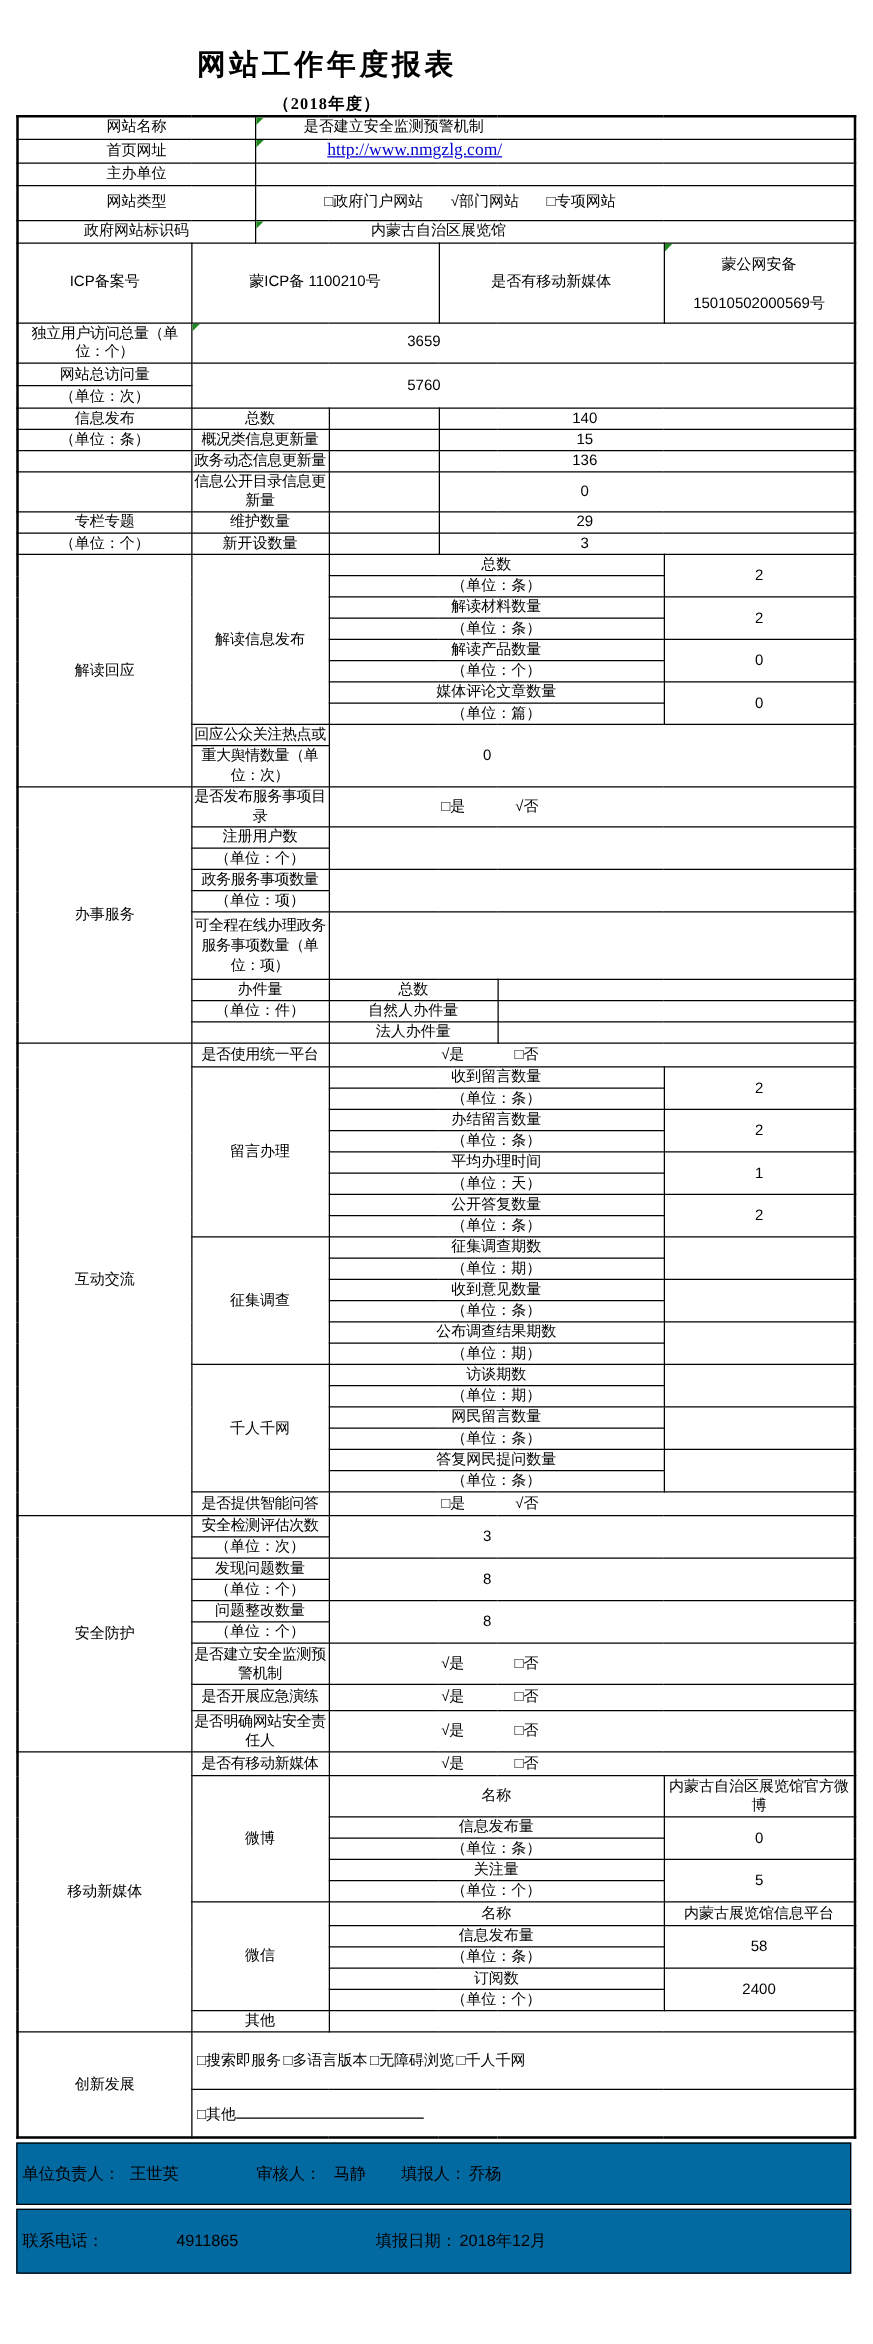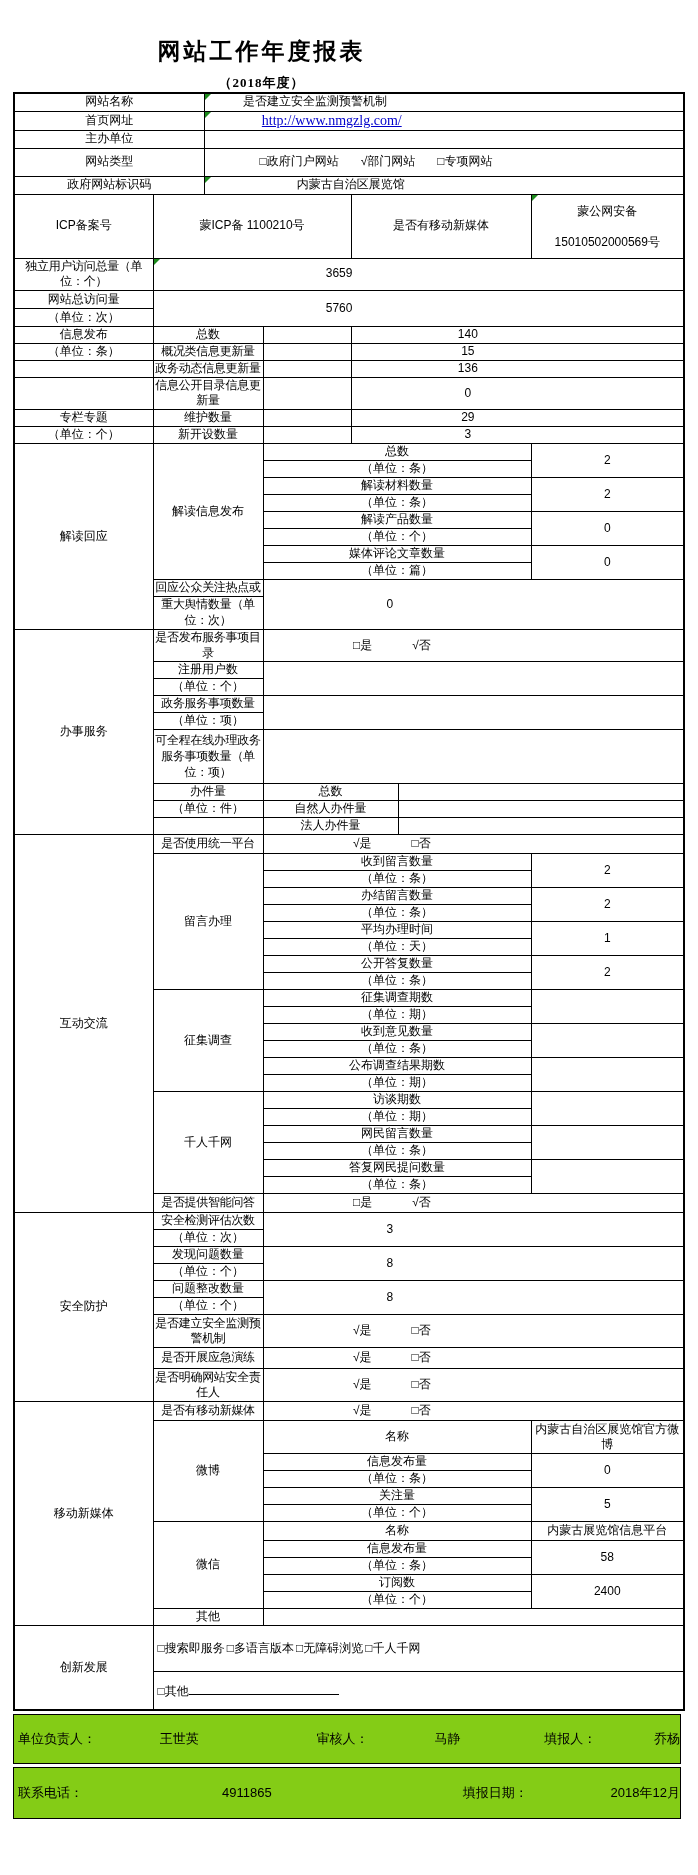--- a/index.html
+++ b/index.html
@@ -21,21 +21,21 @@
   td.sm{font-size:10.5px;letter-spacing:-0.3px;}
   td.v span.in{display:block;text-align:center;}
   .opts{display:flex;justify-content:center;align-items:center;}
   .opts.left{justify-content:flex-start;padding-left:3px;}
   .lk{color:#0000cc;text-decoration:underline;cursor:pointer;
       font-family:"Liberation Serif","DejaVu Serif",serif;font-size:14px;}
   .gt{position:absolute;left:0;top:0;width:0;height:0;
       border-top:6px solid #1c8a1c;border-right:6px solid transparent;}
   .ml1{margin-top:2px;} .ml2{margin-top:16px;}
   .fbox{margin:3px 0 0 13px;width:666px;border:1px solid #000;font-size:13px;
-        display:flex;align-items:center;background:#84cc16;justify-content:space-between;}
+        display:flex;align-items:center;background:#0369a1;}
   .fbox .lab{margin-left:4px;}
   .f-name{margin-left:8px;} .f-aud-lab{margin-left:62px;} .f-aud{margin-left:10px;}
   .f-fil-lab{margin-left:28px;} .f-fil{margin-left:2px;}
   .f-phone{margin-left:58px;} .f-date-lab{margin-left:110px;} .f-date{margin-left:2px;}
   .other-line{display:inline-block;width:150px;border-bottom:1px solid #000;height:12px;}
 </style>
 </head>
 <body>
 
 <div class="page">

